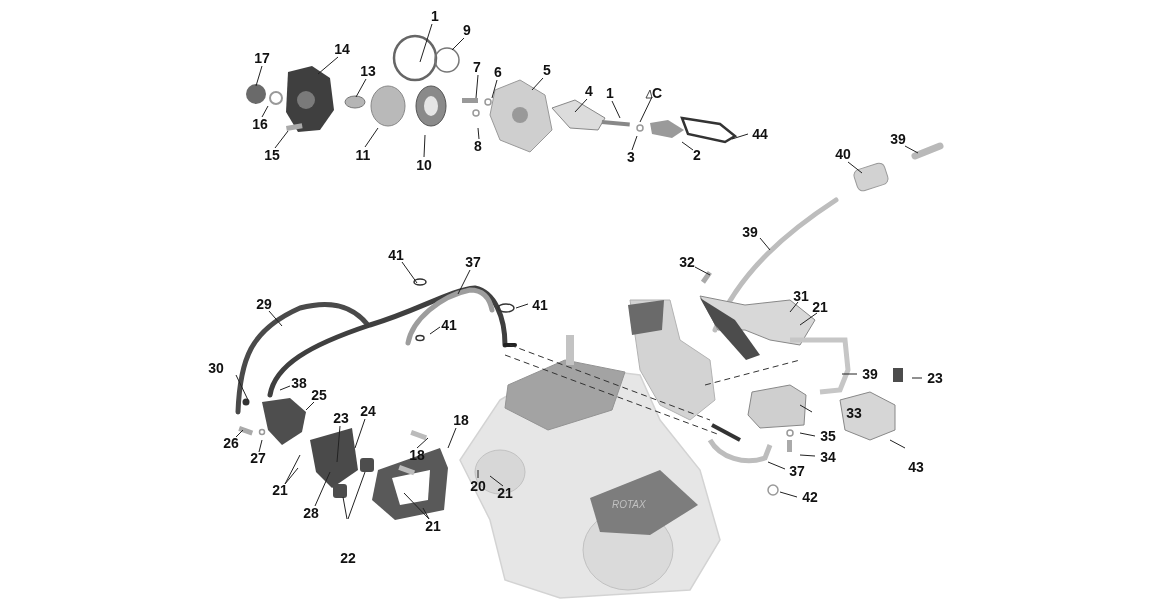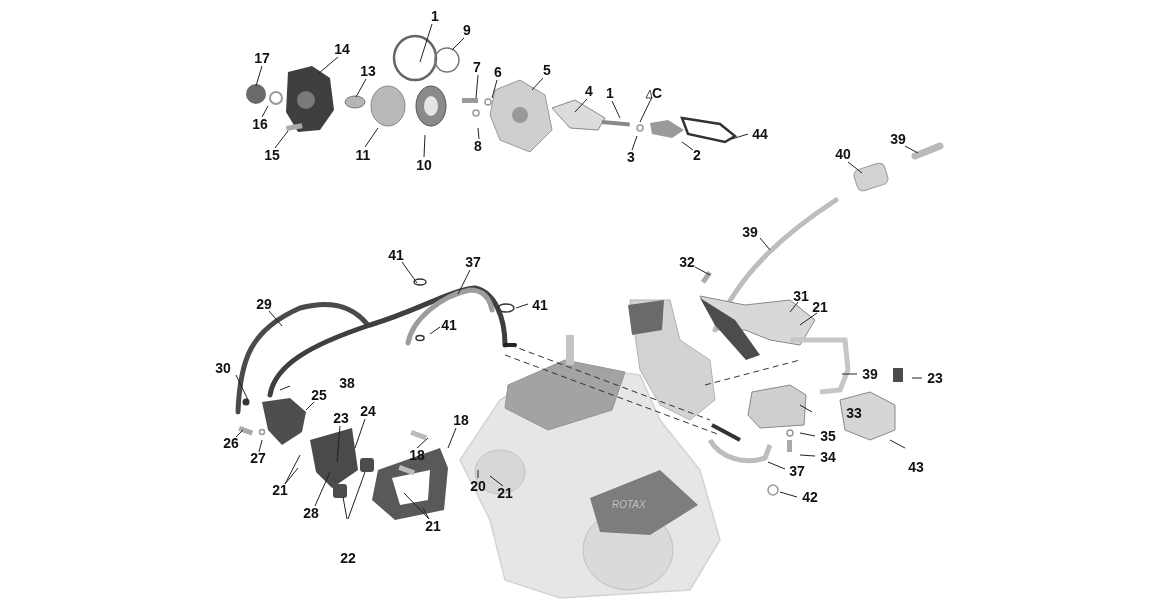--- a/index.html
+++ b/index.html
@@ -197,22 +197,22 @@
       <div class="callout" style="left: 828px; top: 436px;">35</div>
       <div class="callout" style="left: 828px; top: 457px;">34</div>
       <div class="callout" style="left: 916px; top: 467px;">43</div>
       <div class="callout" style="left: 797px; top: 471px;">37</div>
       <div class="callout" style="left: 810px; top: 497px;">42</div>
       <div class="callout" style="left: 396px; top: 255px;">41</div>
       <div class="callout" style="left: 473px; top: 262px;">37</div>
       <div class="callout" style="left: 540px; top: 305px;">41</div>
       <div class="callout" style="left: 449px; top: 325px;">41</div>
       <div class="callout" style="left: 264px; top: 304px;">29</div>
-      <div class="callout" style="left: 223px; top: 368px; text-align: right;">30</div>
-      <div class="callout" style="left: 299px; top: 383px; margin-left: 48px;">38</div>
+      <div class="callout" style="left: 216px; top: 368px; text-align: right;">30</div>
+      <div class="callout" style="left: 299px; top: 383px;">38</div>
       <div class="callout" style="left: 319px; top: 395px;">25</div>
       <div class="callout" style="left: 231px; top: 443px;">26</div>
       <div class="callout" style="left: 258px; top: 458px;">27</div>
       <div class="callout" style="left: 341px; top: 418px;">23</div>
       <div class="callout" style="left: 368px; top: 411px;">24</div>
       <div class="callout" style="left: 461px; top: 420px;">18</div>
       <div class="callout" style="left: 417px; top: 455px;">18</div>
       <div class="callout" style="left: 280px; top: 490px;">21</div>
       <div class="callout" style="left: 311px; top: 513px;">28</div>
       <div class="callout" style="left: 348px; top: 526px; margin-top: 32px;">22</div>

